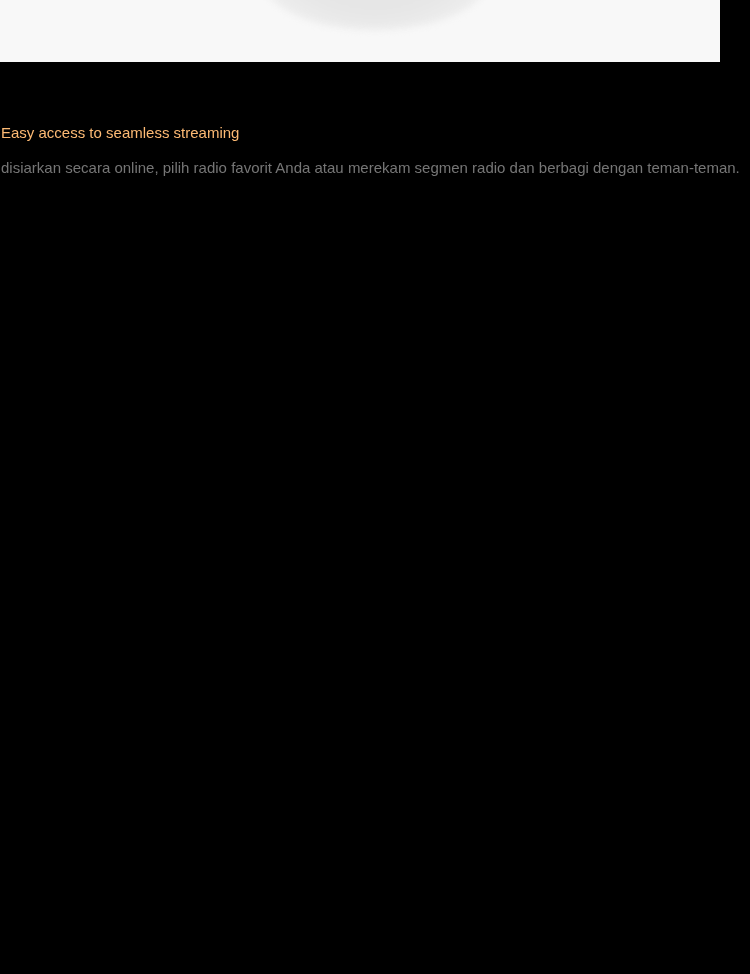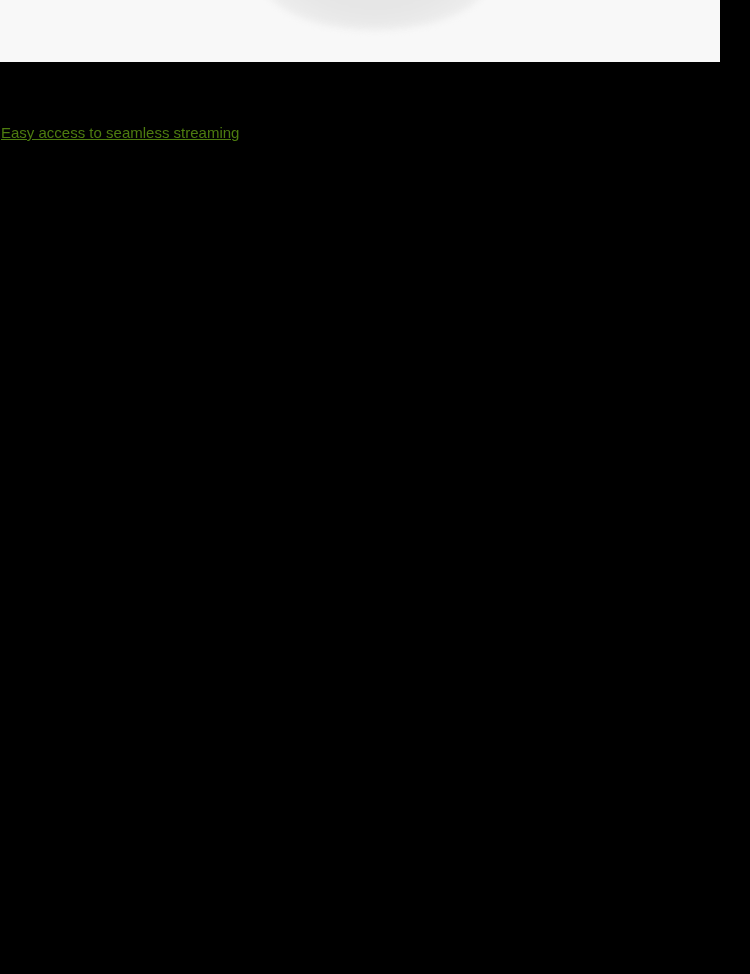--- a/index.html
+++ b/index.html
@@ -38,23 +38,22 @@
     filter: blur(3px);
   }
   
   .section-subtitle {
     position: absolute;
     left: 1px;
     top: 123px;
     font-size: 15px;
     line-height: 20px;
     font-weight: 400;
-    color: #4d7c0f;
+    color: #fdba74;
     white-space: nowrap;
-    text-decoration: underline;
   }
   .section-description {
     position: absolute;
     left: 1px;
     top: 158px;
     width: 740px;
     font-size: 15px;
     line-height: 20px;
     font-weight: 400;
     color: #767676;
@@ -69,15 +68,16 @@
 
 <div class="page">
 
   <div class="hero-band">
     <div class="product-fragment"></div>
   </div>
 
   <div class="section-subtitle">Easy access to seamless streaming</div>
 
   <div class="section-description">
+    <span class="line">disiarkan secara online, pilih radio favorit Anda atau merekam segmen radio dan berbagi dengan teman-teman.</span>
   </div>
 
 </div>
 
 </body></html>

